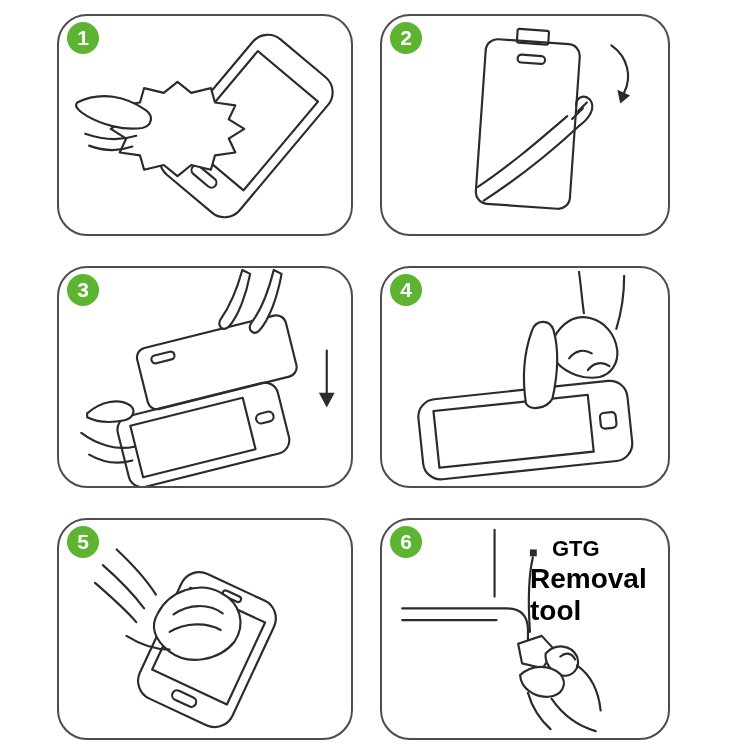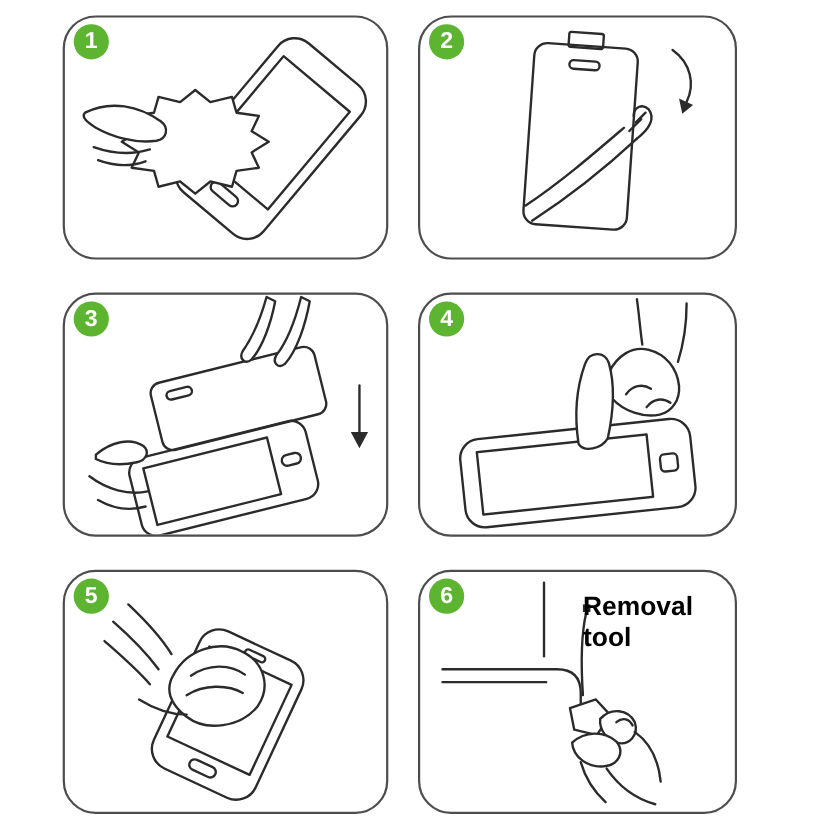--- a/index.html
+++ b/index.html
@@ -21,21 +21,21 @@
   }
   .art { position:absolute; left:0; top:0; width:100%; height:100%; }
   .ln { fill:none; stroke:#2b2b2b; stroke-width:2.2; stroke-linecap:round; stroke-linejoin:round; }
   .fw { fill:#ffffff; }
   .fb { fill:#2b2b2b; stroke:none; }
   .gtg-label {
     position:absolute; left:148px; top:16px; width:142px;
     text-align:left; font-weight:bold; color:#000; z-index:2; line-height:1.15;
   }
   .gtg-line1 { font-size:22px; padding-left:22px; }
-  .gtg-line2 { font-size:24px; margin-top:2px; }
+  .gtg-line2 { font-size:28px; margin-top:2px; }
 </style>
 </head>
 <body>
 
 <div class="sheet">
 
   <section class="panel" style="left:57px; top:14px; width:296px;">
     <div class="badge">
       <span>1</span>
     </div>
@@ -152,20 +152,21 @@
         <path d="M68,118 C84,128 98,132 112,132"></path>
       </g>
     </svg>
   </section>
 
   <section class="panel" style="left:380px; top:518px; width:290px;">
     <div class="badge">
       <span>6</span>
     </div>
     <div class="gtg-label">
+      <div class="gtg-line1">GTG</div>
       <div class="gtg-line2">Removal tool</div>
     </div>
     <svg class="art" viewBox="0 0 290 222">
       <path class="ln" d="M114,10 L114,78"></path>
       <g class="ln">
         <path d="M20,90 L126,90 Q148,90 148,112 L148,132"></path>
         <path d="M20,102 L116,102"></path>
       </g>
       <g>
         <rect class="fb" x="150" y="30" width="7" height="7"></rect>

